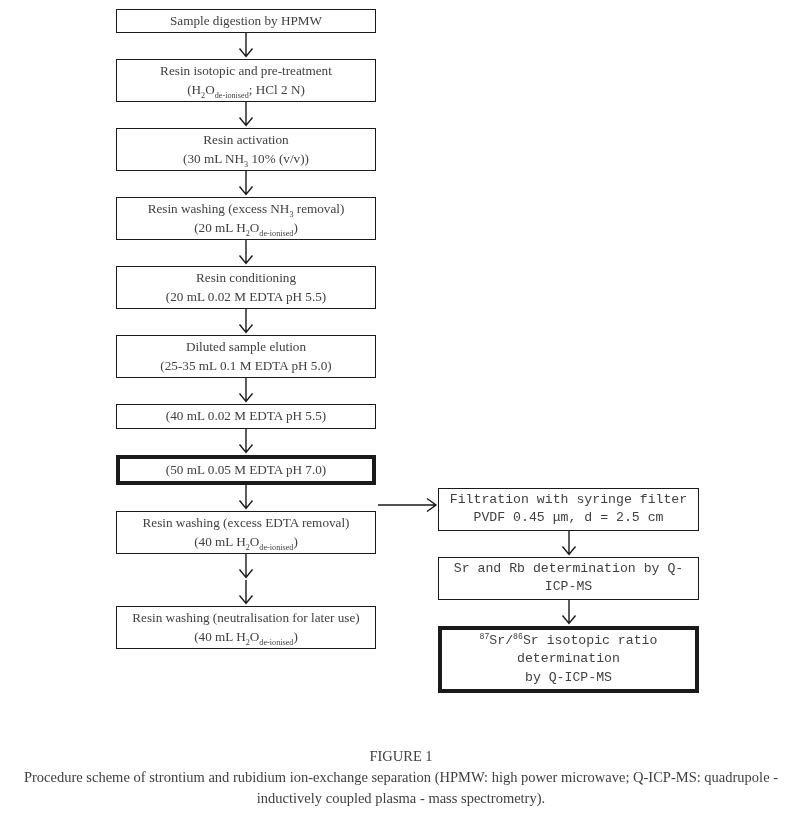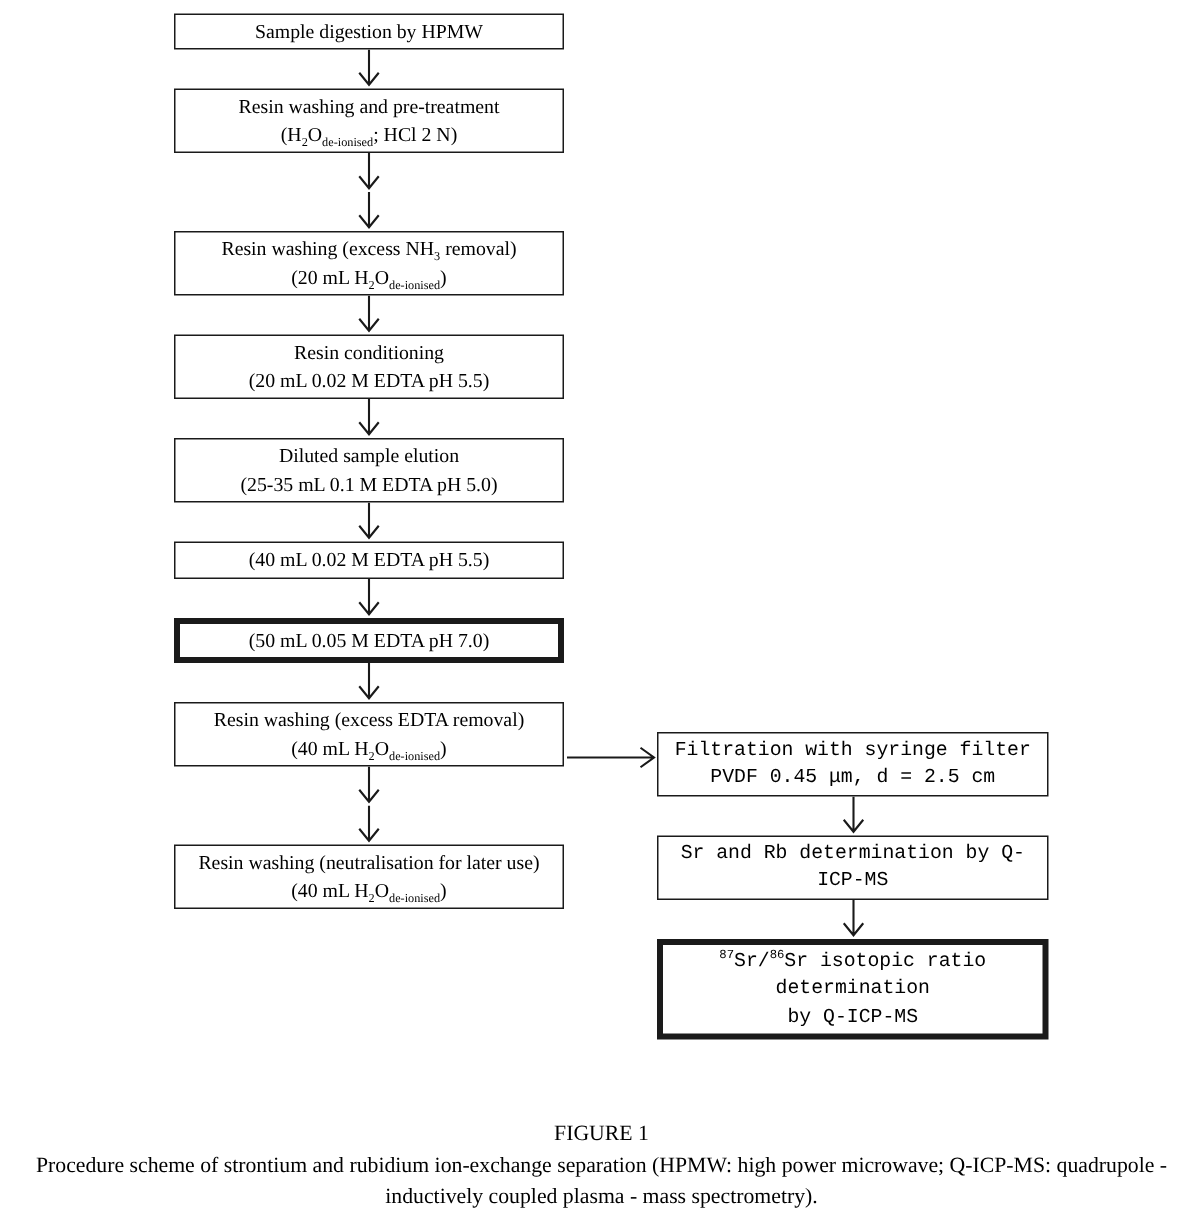--- a/index.html
+++ b/index.html
@@ -1,21 +1,21 @@
 <!DOCTYPE html>
 <html><head>
 <meta charset="utf-8">
 <style>
   html, body { margin: 0; padding: 0; background: #ffffff; }
   .page {
     position: relative;
     width: 802px;
     height: 820px;
     background: #ffffff;
-    color: #000000;
+    color: #404040;
     font-family: "Liberation Serif", serif;
     overflow: hidden;
   }
   .fcol {
     position: absolute;
     left: 116px;
     top: 9px;
     width: 260px;
     display: flex;
     flex-direction: column;
@@ -69,27 +69,31 @@
 
   <div class="fcol">
     <div class="fbox">
         <div><span>Sample digestion by HPMW</span></div>
       </div>
     <svg class="varrow" width="16" height="26" viewBox="0 0 16 26">
         <path d="M8 0 V23 M1.5 15.5 L8 23.5 L14.5 15.5" fill="none" stroke="#1a1a1a" stroke-width="1.4"></path>
       </svg>
 
     <div class="fbox">
-        <div><span>Resin washing and pre-treatment</span></div>
+        <div><span>Resin isotopic and pre-treatment</span></div>
         <div><span>(H</span><sub>2</sub><span>O</span><sub>de-ionised</sub><span>; HCl 2 N)</span></div>
       </div>
     <svg class="varrow" width="16" height="26" viewBox="0 0 16 26">
         <path d="M8 0 V23 M1.5 15.5 L8 23.5 L14.5 15.5" fill="none" stroke="#1a1a1a" stroke-width="1.4"></path>
       </svg>
 
+    <div class="fbox">
+        <div><span>Resin activation</span></div>
+        <div><span>(30 mL NH</span><sub>3</sub><span> 10% (v/v))</span></div>
+      </div>
     <svg class="varrow" width="16" height="26" viewBox="0 0 16 26">
         <path d="M8 0 V23 M1.5 15.5 L8 23.5 L14.5 15.5" fill="none" stroke="#1a1a1a" stroke-width="1.4"></path>
       </svg>
 
     <div class="fbox">
         <div><span>Resin washing (excess NH</span><sub>3</sub><span> removal)</span></div>
         <div><span>(20 mL H</span><sub>2</sub><span>O</span><sub>de-ionised</sub><span>)</span></div>
       </div>
     <svg class="varrow" width="16" height="26" viewBox="0 0 16 26">
         <path d="M8 0 V23 M1.5 15.5 L8 23.5 L14.5 15.5" fill="none" stroke="#1a1a1a" stroke-width="1.4"></path>

